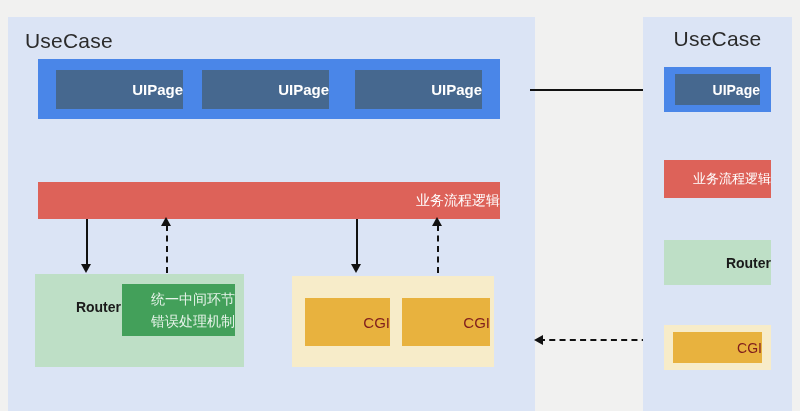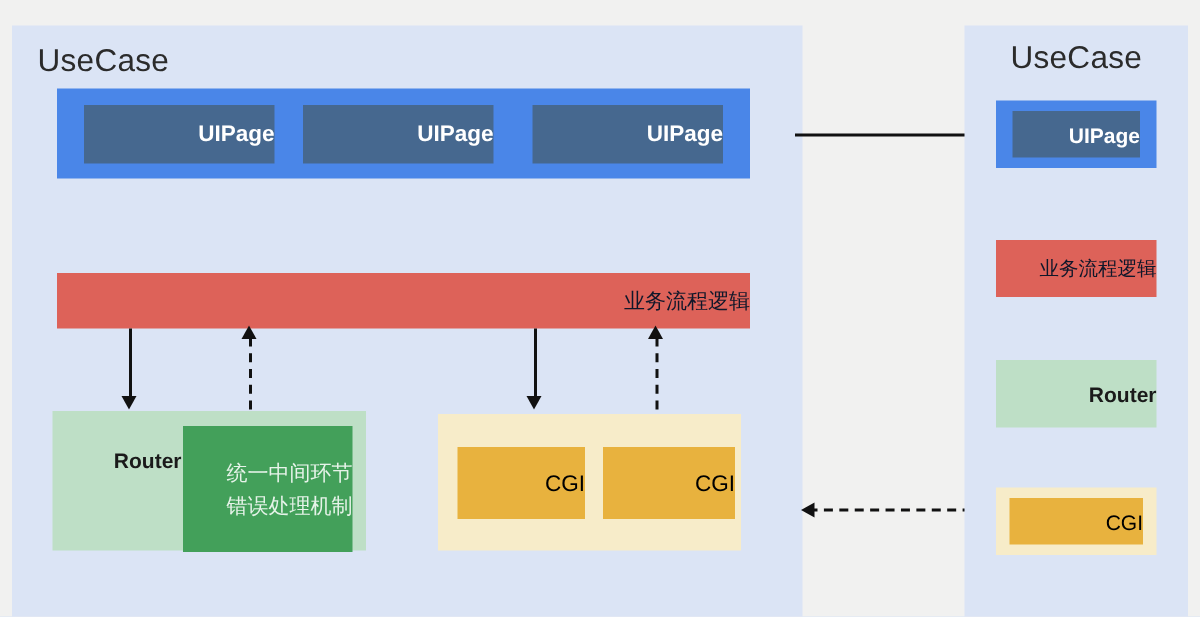--- a/index.html
+++ b/index.html
@@ -52,42 +52,42 @@
   .lbl {
     display: block;
     white-space: pre-line;
   }
 
   
   .blue-group  { background: #4a86e8; }
   .uipage      { background: #46688f; color: #ffffff; font-size: 15px; font-weight: 700; }
 
   
-  .redbar      { background: #dd6259; color: #0f172a; font-size: 14px; }
+  .redbar      { background: #dd6259; color: #ffffff; font-size: 14px; }
 
   
   .green-group { background: #bedfc6; }
   .router-lbl  { color: #1a1a1a; font-size: 14px; font-weight: 700; }
   .green-inner { background: #43a05a; color: #e6f3e9; font-size: 14px; line-height: 22px; }
 
   
   .yellow-group{ background: #f7ecc9; }
-  .cgi         { background: #e8b23e; color: #000000; font-size: 15px; }
+  .cgi         { background: #e8b23e; color: #7f1d1d; font-size: 15px; }
 
   
   #blue-group   { left: 38px;  top: 47px;  width: 462px; height: 60px; }
   #uipage-0     { left: 56px;  top: 58px;  width: 127px; height: 39px; }
   #uipage-1     { left: 202px; top: 58px;  width: 127px; height: 39px; }
   #uipage-2     { left: 355px; top: 58px;  width: 127px; height: 39px; }
 
   #red-bar      { left: 38px;  top: 170px; width: 462px; height: 37px; }
 
   #green-group  { left: 35px;  top: 262px; width: 209px; height: 93px; }
   #router-label { left: 43px;  top: 275px; width: 78px;  height: 40px; }
-  #green-inner  { left: 122px; top: 272px; width: 113px; height: 84px; }
+  #green-inner  { left: 122px; top: 272px; width: 113px; height: 52px; }
 
   #yellow-group { left: 292px; top: 264px; width: 202px; height: 91px; }
   #cgi-0        { left: 305px; top: 286px; width: 85px;  height: 48px; }
   #cgi-1        { left: 402px; top: 286px; width: 88px;  height: 48px; }
 
   
   #lg-uipage-group { left: 664px; top: 55px;  width: 107px; height: 45px; }
   #lg-uipage       { left: 675px; top: 62px;  width: 85px;  height: 31px; font-size: 14px; }
   #lg-red          { left: 664px; top: 148px; width: 107px; height: 38px; font-size: 13px; }
   #lg-green        { left: 664px; top: 228px; width: 107px; height: 45px; font-size: 14px; }

